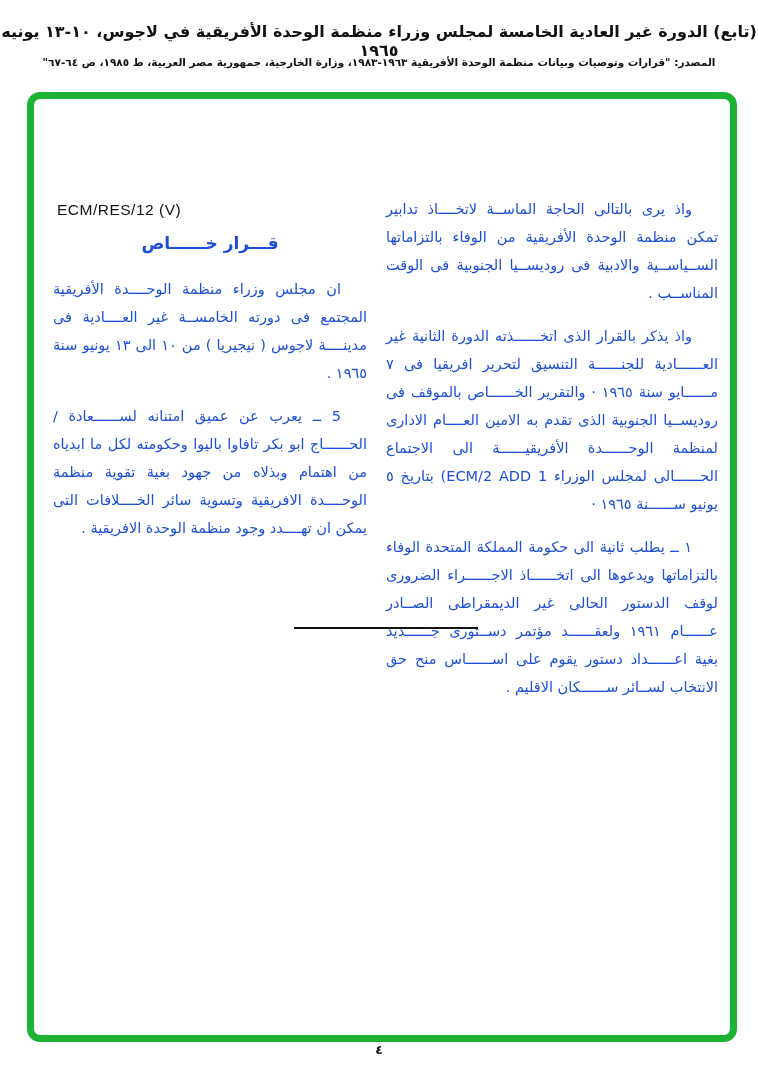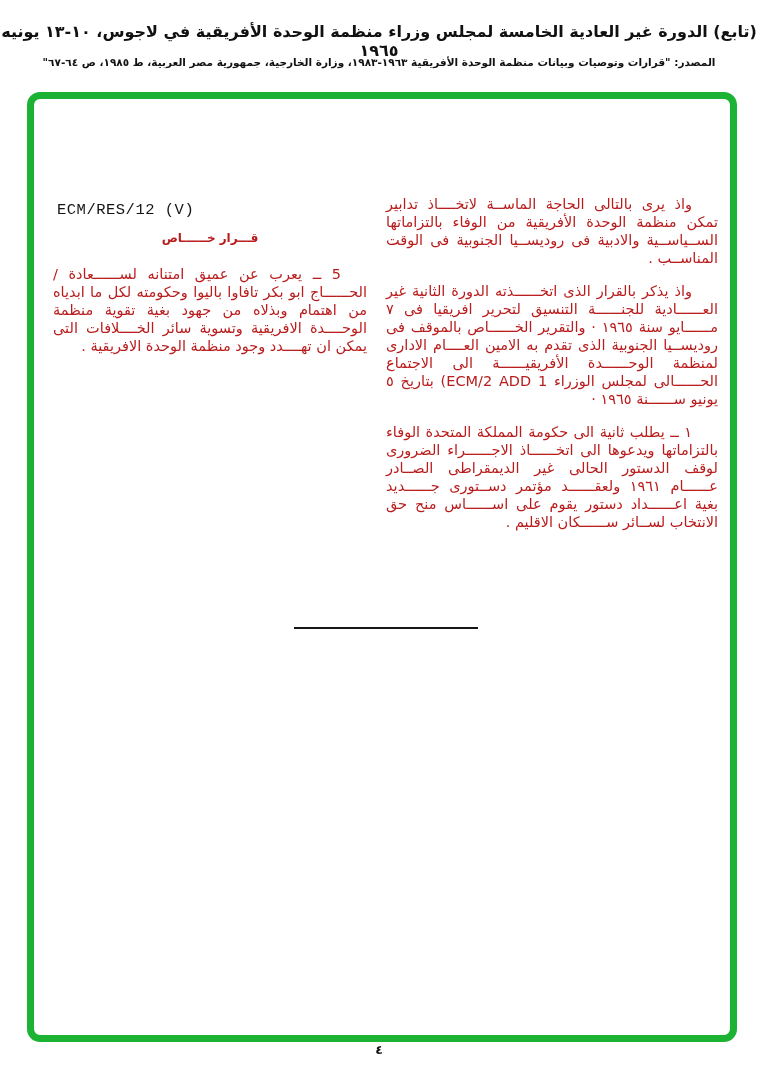--- a/index.html
+++ b/index.html
@@ -46,53 +46,53 @@
     border: 7px solid #1cb335;
     border-radius: 13px;
     background: #ffffff;
   }
   
   .ref {
     position: absolute;
     left: 23px;
     top: 102px;
     direction: ltr;
-    font-family: Liberation Mono, monospace;
+    font-family: Liberation Sans, sans-serif;
     font-size: 15.5px;
     letter-spacing: 0.5px;
     color: #141414;
   }
   
   .col {
     position: absolute;
     direction: rtl;
     text-align: justify;
     font-size: 14.5px;
-    line-height: 18px;
-    color: #b91c1c;
+    line-height: 28px;
+    color: #1d4ed8;
   }
   .col p {
     margin: 0 0 15px 0;
     text-indent: 26px;
   }
   .col-left {
     left: 19px;
     top: 130px;
     width: 314px;
   }
   .col-right {
     left: 352px;
     top: 96px;
     width: 332px;
   }
   .res-title {
     direction: rtl;
     text-align: center;
     font-weight: bold;
-    font-size: 12px;
+    font-size: 17px;
     margin: 0 0 18px 0;
     letter-spacing: 0.5px;
   }
   
   .rule {
     position: absolute;
     left: 260px;
     top: 528px;
     width: 184px;
     height: 2px;
@@ -118,20 +118,21 @@
   <div class="hdr hdr-line1">(تابع) الدورة غير العادية الخامسة لمجلس وزراء منظمة الوحدة الأفريقية في لاجوس، ١٠-١٣ يونيه ١٩٦٥</div>
 
   <div class="hdr hdr-line2">المصدر: "قرارات وتوصيات وبيانات منظمة الوحدة الأفريقية ١٩٦٣-١٩٨٣، وزارة الخارجية، جمهورية مصر العربية، ط ١٩٨٥، ص ٦٤-٦٧"</div>
 
   <div class="frame">
 
     <div class="ref">ECM/RES/12 (V)</div>
 
     <div class="col col-left">
       <div class="res-title">قـــرار خــــــاص</div>
+      <p>ان مجلس وزراء منظمة الوحــــدة الأفريقية المجتمع فى دورته الخامســة غير العــــادية فى مدينــــة لاجوس ( نيجيريا ) من ١٠ الى ١٣ يونيو سنة ١٩٦٥ .</p>
       <p>5 ــ يعرب عن عميق امتنانه لســــــعادة / الحــــــاج ابو بكر تافاوا باليوا وحكومته لكل ما ابدياه من اهتمام وبذلاه من جهود بغية تقوية منظمة الوحــــدة الافريقية وتسوية سائر الخــــلافات التى يمكن ان تهــــدد وجود منظمة الوحدة الافريقية .</p>
     </div>
 
     <div class="col col-right">
       <p>واذ يرى بالتالى الحاجة الماســة لاتخــــاذ تدابير تمكن منظمة الوحدة الأفريقية من الوفاء بالتزاماتها الســياســية والادبية  فى روديســيا الجنوبية فى الوقت المناســب .</p>
       <p>واذ يذكر بالقرار الذى اتخــــــذته الدورة الثانية غير العــــــادية للجنــــــة التنسيق لتحرير افريقيا فى ٧ مــــــايو سنة ١٩٦٥ · والتقرير الخــــــاص بالموقف فى روديســيا الجنوبية الذى تقدم به الامين العــــام الادارى لمنظمة الوحــــــدة الأفريقيــــــة الى الاجتماع الحــــــالى لمجلس الوزراء ⁦(ECM/2 ADD 1⁩ بتاريخ ٥ يونيو ســــــنة ١٩٦٥ ·</p>
       <p>١ ــ يطلب ثانية الى حكومة المملكة المتحدة الوفاء بالتزاماتها ويدعوها الى اتخــــــاذ الاجــــــراء الضرورى لوقف الدستور الحالى غير الديمقراطى الصــادر عــــــام ١٩٦١ ولعقــــــد مؤتمر دســتورى جــــــديد بغية اعــــــداد دستور يقوم على اســــــاس منح حق الانتخاب لســائر ســــــكان الاقليم .</p>
     </div>
 
     <div class="rule"></div>

